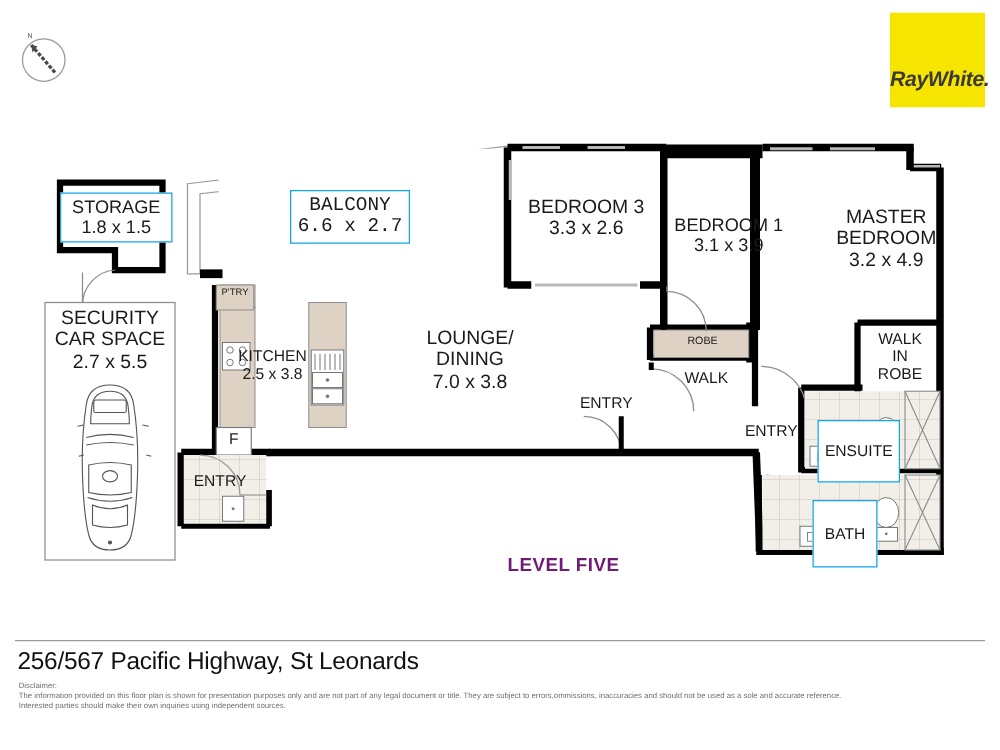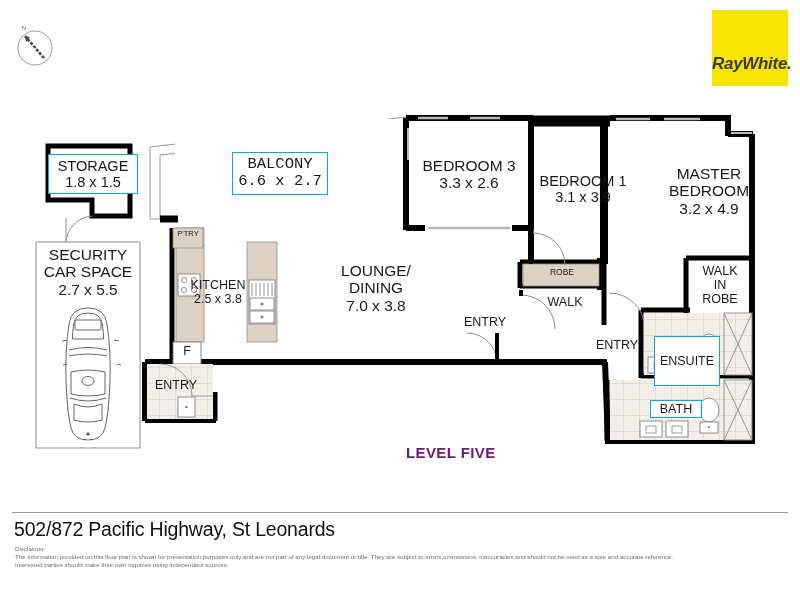--- a/index.html
+++ b/index.html
@@ -346,31 +346,31 @@
 <div class="lbl f13" style="left:691px;top:264px;width:58px;">
   <span class="l1">WALK</span>
   <span class="l2">IN</span>
   <span class="l3">ROBE</span>
 </div>
 
 <div class="lbl boxed f13" style="left:654px;top:336px;width:58px;padding:17px 3px;">
   <span class="l1">ENSUITE</span>
 </div>
 
-<div class="lbl boxed f13" style="left:650px;top:400px;width:44px;padding:1px 3px;">
+<div class="lbl boxed f13" style="left:650px;top:400px;width:44px;padding:19px 3px;">
   <span class="l1">BATH</span>
 </div>
 
 <div class="lbl f13" style="left:455px;top:315px;width:60px;">
   <span class="l1">ENTRY</span>
 </div>
 
 <div class="lbl f13" style="left:588px;top:338px;width:58px;">
   <span class="l1">ENTRY</span>
 </div>
 
 <div class="levels">LEVEL FIVE</div>
 
 <div class="rule"></div>
-<div class="addr">502/872 Pacific Highway, St Leonards</div>
+<div class="addr">256/567 Pacific Highway, St Leonards</div>
 <div class="disc-h">Disclaimer:</div>
 <div class="disc-1">The information provided on this floor plan is shown for presentation purposes only and are not part of any legal document or title. They are subject to errors,ommissions, inaccuracies and should not be used as a sole and accurate reference.</div>
 <div class="disc-2">Interested parties should make their own inquiries using independent sources.</div>
 
 </body></html>

